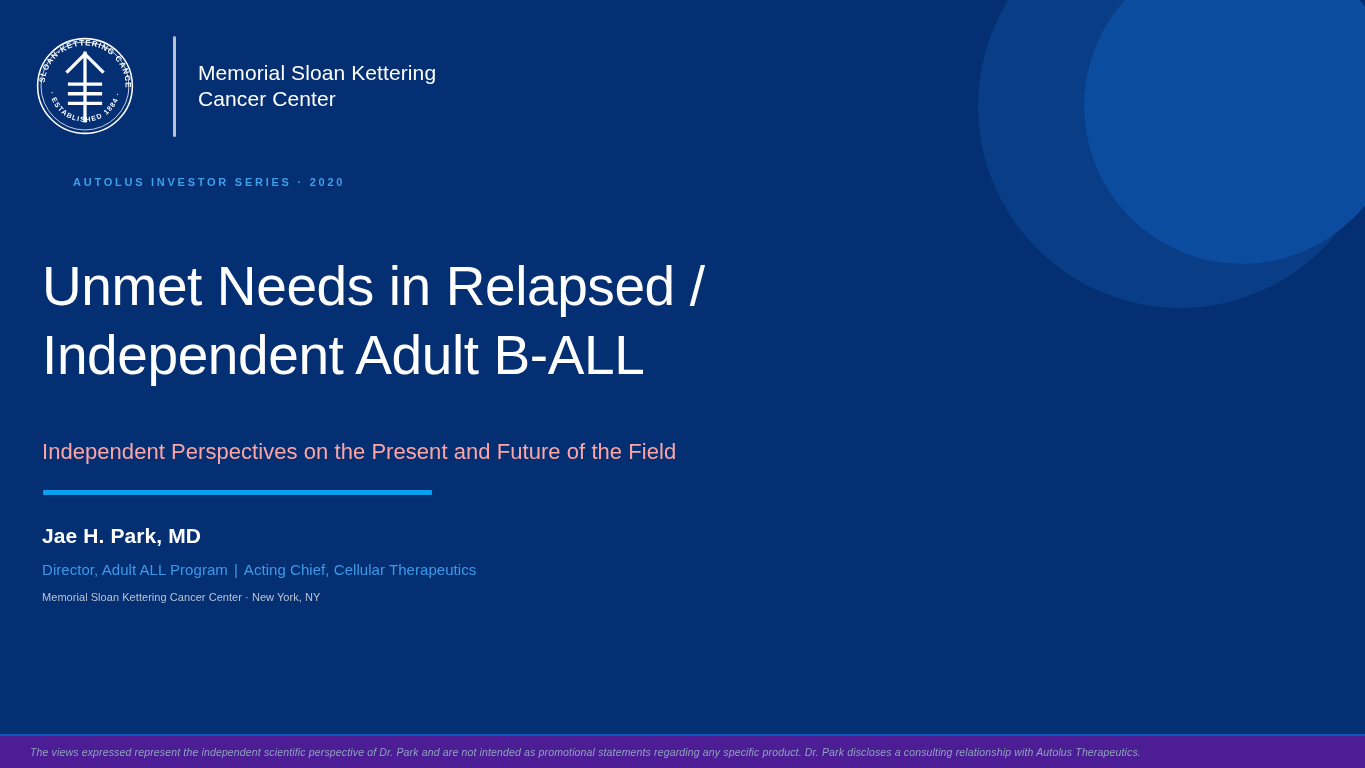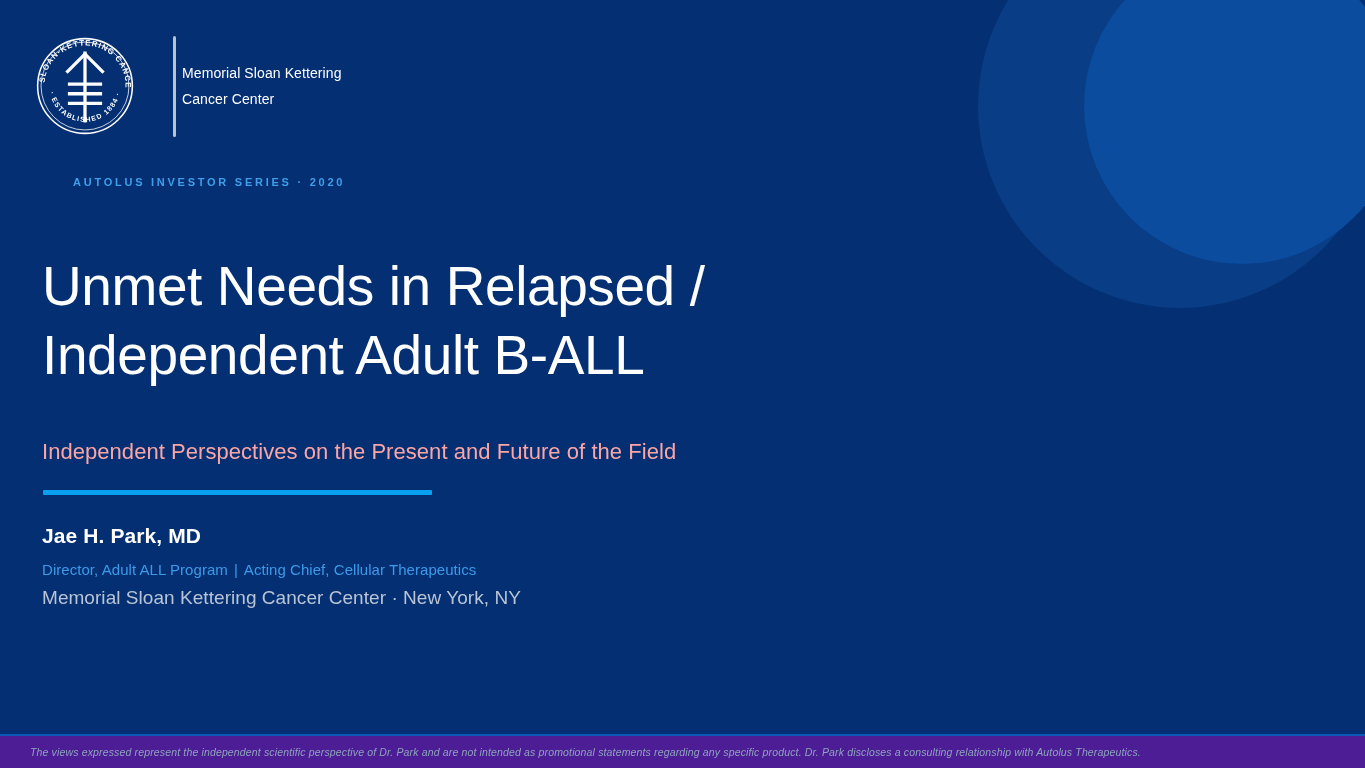--- a/index.html
+++ b/index.html
@@ -71,23 +71,23 @@
   .logo-divider {
     width: 3px;
     height: 101px;
     background: #b8c2d2;
     margin-left: 30px;
     border-radius: 2px;
     flex: 0 0 3px;
   }
 
   .logo-wordmark {
-    margin-left: 6px;
+    margin-left: 22px;
     color: #ffffff;
-    font-size: 14px;
+    font-size: 21px;
     line-height: 26px;
     font-weight: 400;
     letter-spacing: 0.1px;
     white-space: pre-line;
   }
 
   
   .eyebrow {
     position: absolute;
     left: 73px;
@@ -163,21 +163,21 @@
   }
 
   .speaker-role .role-sep {
     color: #3d9ae8;
     padding: 0 6px;
   }
 
   .speaker-affiliation {
     margin-top: 7px;
     color: #b9c4d4;
-    font-size: 19px;
+    font-size: 11px;
     line-height: 21px;
     font-weight: 400;
     letter-spacing: 0.05px;
   }
 
   
   .footer-band {
     position: absolute;
     left: 0;
     right: 0;

